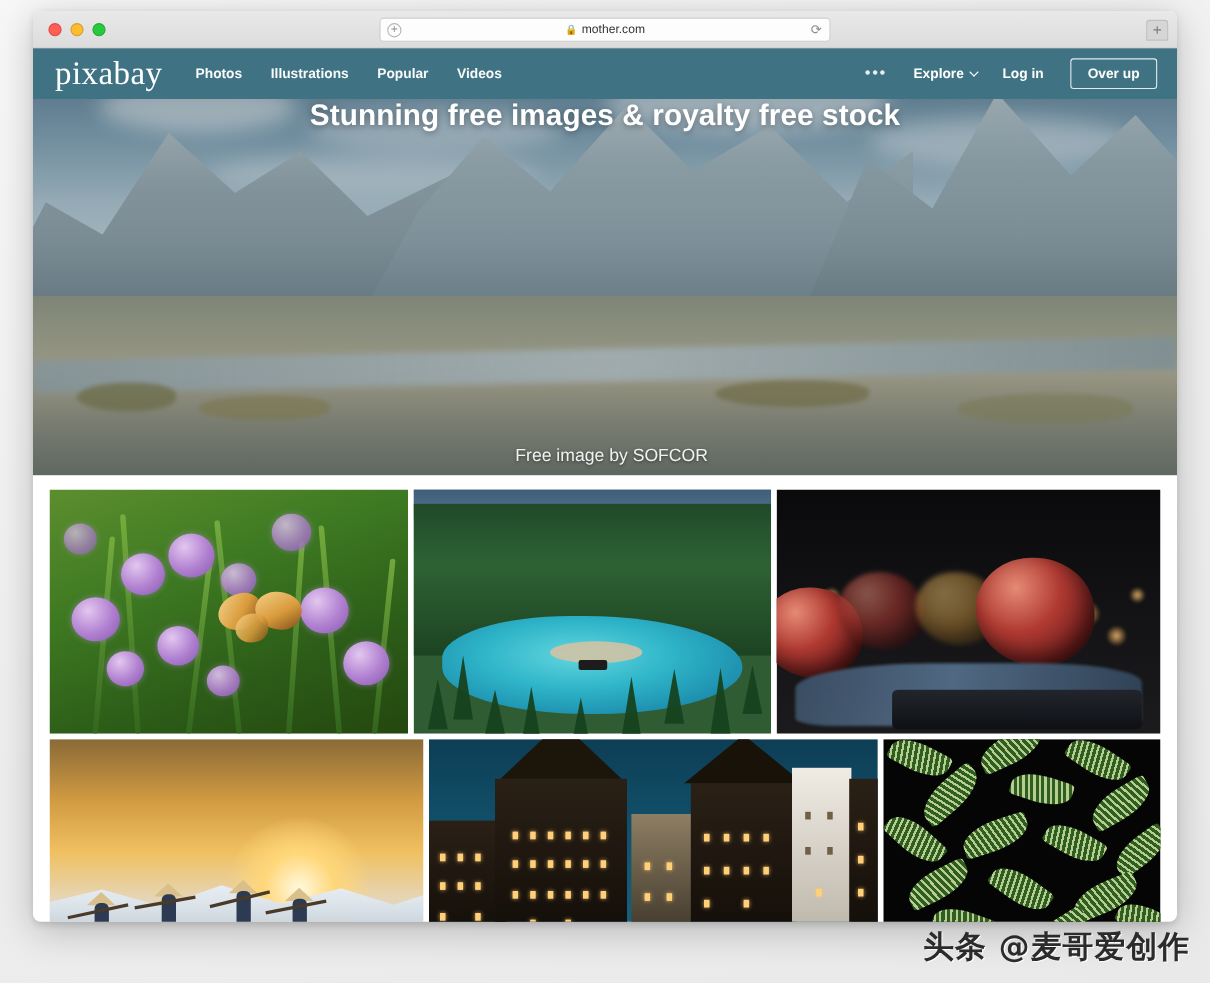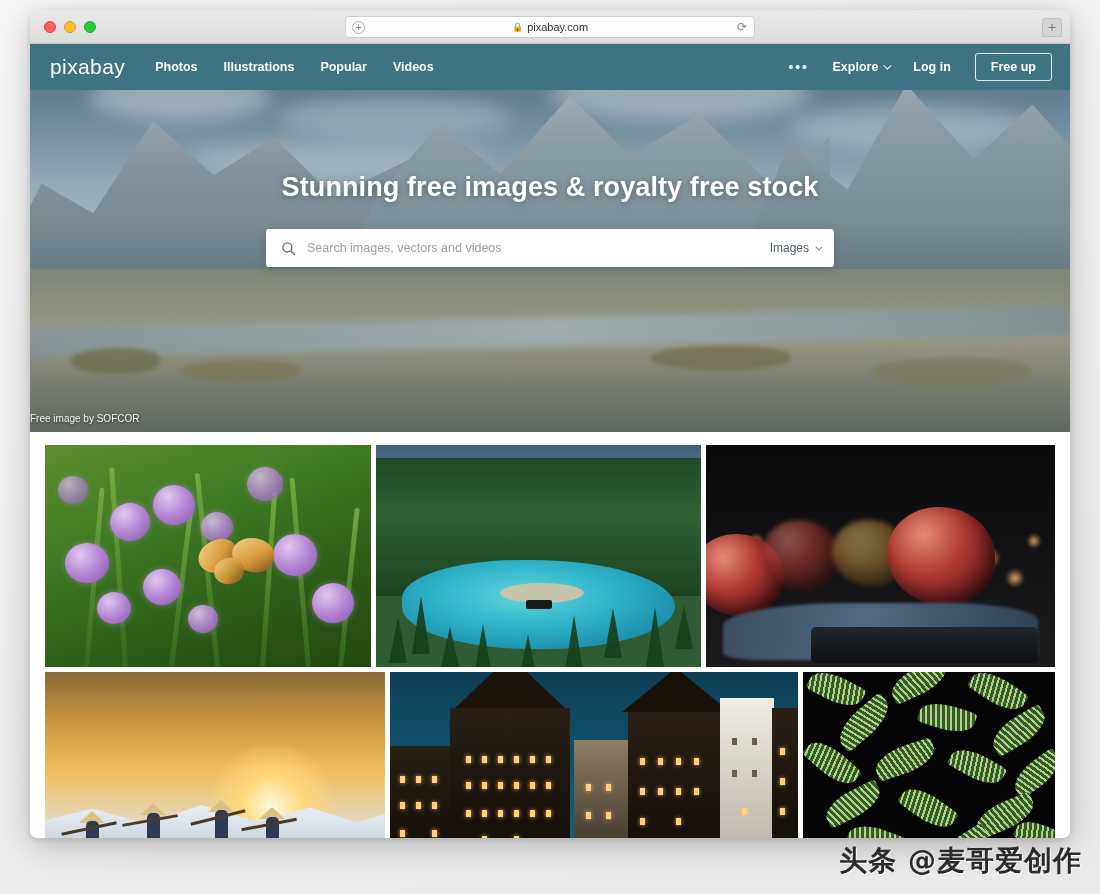--- a/index.html
+++ b/index.html
@@ -120,23 +120,23 @@
 
   
   .navbar {
     position: relative; z-index: 5;
     height: 46px;
     background: #3f7383;
     display: flex; align-items: center;
     padding: 0 18px 0 20px;
   }
   .logo {
-    color: #fff; font-size: 21px; letter-spacing: 0.4px;
+    color: #fff; font-size: 30px; letter-spacing: 0.4px;
     font-weight: 400;
-    font-family: Liberation Sans, sans-serif;
+    font-family: Liberation Serif, serif;
     margin-right: 30px;
     user-select: none;
   }
   .nav-links { display: flex; gap: 26px; }
   .nav-links a {
     color: #ffffff; font-size: 12.5px; font-weight: bold;
     text-decoration: none; opacity: .97;
   }
   .nav-right {
     margin-left: auto;
@@ -157,21 +157,20 @@
     border: 1px solid rgba(255,255,255,0.85);
     border-radius: 3px;
     padding: 6px 15px;
     color: #fff; font-size: 12.5px; font-weight: bold;
   }
 
   
   .hero-content {
     position: relative; z-index: 4;
     text-align: center;
-    padding-top: 82px;
   }
   .hero-title {
     color: #fff; font-size: 27px; font-weight: bold;
     text-shadow: 0 1px 6px rgba(0,0,0,0.35);
     letter-spacing: .1px;
   }
   .hero-sub {
     color: #fff; font-size: 12.5px;
     margin-top: 15px;
     text-shadow: 0 1px 5px rgba(0,0,0,0.40);
@@ -210,23 +209,25 @@
   .popular {
     margin: 13px auto 0;
     width: 530px;
     color: rgba(255,255,255,0.88);
     font-size: 10.5px; line-height: 14px;
     text-shadow: 0 1px 3px rgba(0,0,0,0.4);
   }
   .credit {
     position: absolute; z-index: 4;
     left: 0; right: 0; bottom: 8px;
+    text-align: center;
     color: rgba(255,255,255,0.92);
-    font-size: 10px;
+    font-size: 16px;
     text-shadow: 0 1px 3px rgba(0,0,0,0.5);
+    padding-left: 12px;
   }
 
   
   .gallery {
     background: #fff;
     padding: 13px 15px 0 15px;
     height: 400px;
   }
   .grid-row { display: flex; gap: 5px; margin-bottom: 5px; }
   .tile { overflow: hidden; position: relative; }
@@ -328,21 +329,21 @@
     <div class="traffic">
       <span class="dot red"></span>
       <span class="dot yellow"></span>
       <span class="dot green"></span>
     </div>
 
     <div class="urlbar">
       <span class="left-ico">+</span>
       <span class="url-text">
         <span class="lock">🔒</span>
-        <span>pixabay.com</span>
+        <span>mother.com</span>
       </span>
       <span class="reload">⟳</span>
     </div>
 
     <div class="newtab">+</div>
   </div>
 
   <div class="hero">
     <div class="hero-photo">
       <div class="sky"></div>
@@ -371,38 +372,27 @@
         <a href="#">Popular</a>
         <a href="#">Videos</a>
       </div>
       <div class="nav-right">
         <span class="dots-menu">•••</span>
         <span class="item">
           <span>Explore</span>
           <i class="chev"></i>
         </span>
         <span class="item">Log in</span>
-        <span class="signup">Free up</span>
+        <span class="signup">Over up</span>
       </div>
     </div>
 
     <div class="hero-content">
       <div class="hero-title">Stunning free images &amp; royalty free stock</div>
 
-      <div class="searchbar">
-        <svg class="search-icon" viewBox="0 0 20 20">
-          <circle cx="8.5" cy="8.5" r="6" fill="none" stroke="#5b6a72" stroke-width="1.8"></circle>
-          <line x1="13" y1="13" x2="18" y2="18" stroke="#5b6a72" stroke-width="1.8" stroke-linecap="round"></line>
-        </svg>
-        <input class="search-input" type="text" placeholder="Search images, vectors and videos" style="">
-        <span class="search-type">
-          <span>Images</span>
-          <i class="chev-dark"></i>
-        </span>
-      </div>
 
     </div>
 
     <div class="credit">Free image by SOFCOR</div>
   </div>
 
   <div class="gallery">
 
     <div class="grid-row">
       <div class="tile r1" style="flex:0 0 326px;">

